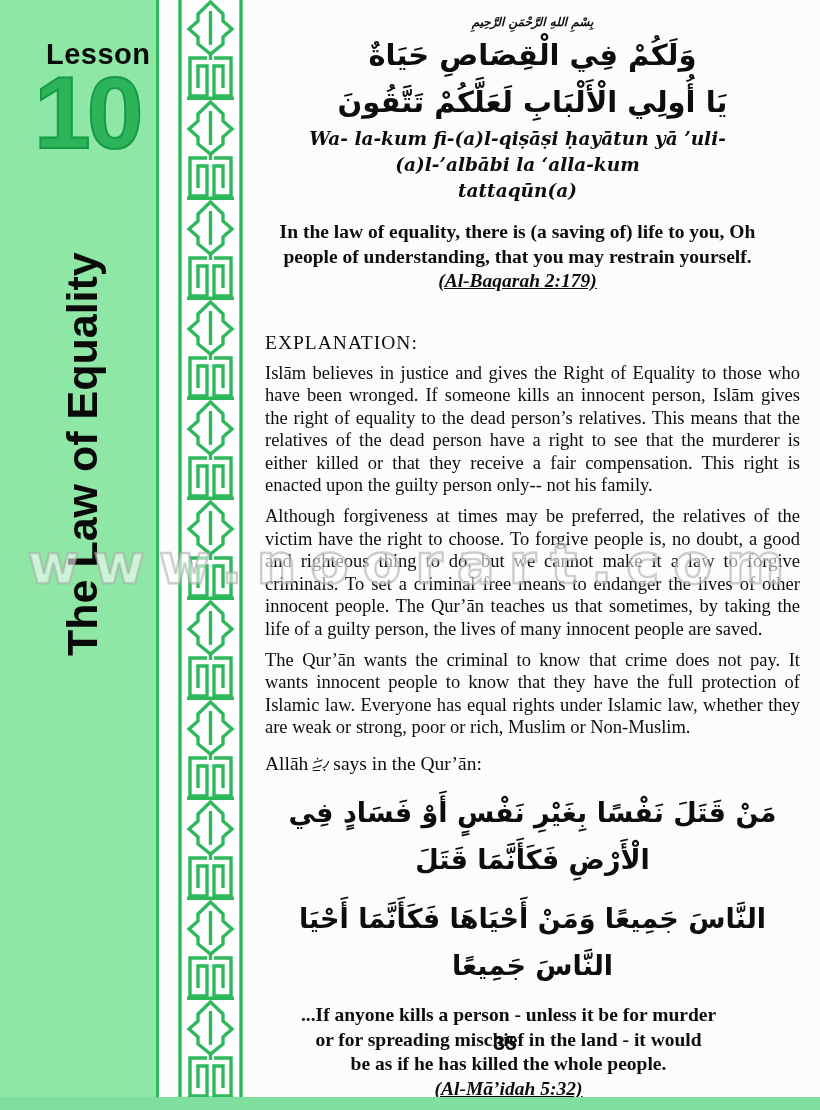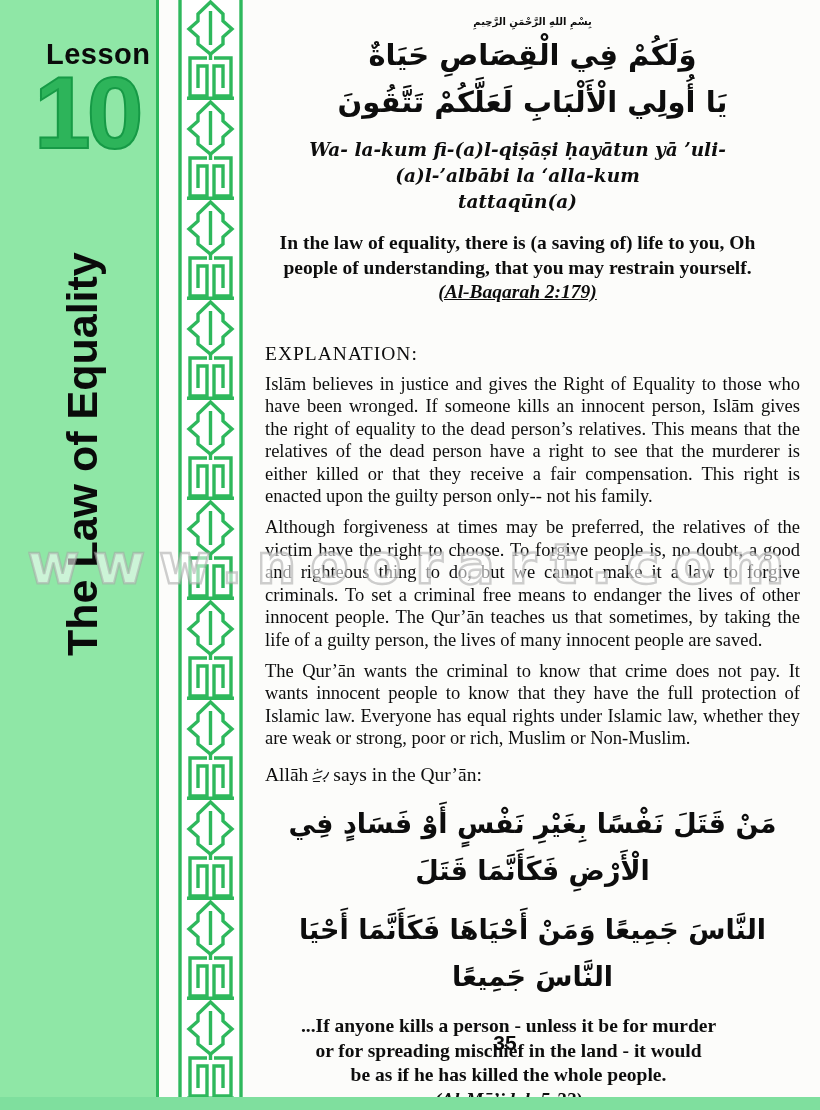--- a/index.html
+++ b/index.html
@@ -20,26 +20,26 @@
   
   .sep-line{position:absolute;left:156px;top:0;width:3px;height:1110px;background:#2eb85c;}
   .pattern-wrap{position:absolute;left:178px;top:0;width:65px;height:1110px;}
 
   
   .bottom-bar{position:absolute;left:0;bottom:0;width:820px;height:13px;background:#7fdf9e;z-index:6;}
 
   
   .content{position:absolute;left:265px;top:0;width:535px;}
   .ar{direction:rtl;font-family:"DejaVu Sans",sans-serif;font-weight:700;text-align:center;}
-  .bismillah{margin-top:12px;font-size:10px;line-height:20px;}
+  .bismillah{margin-top:12px;font-size:12px;line-height:20px;font-style:italic;}
   .verse1{font-size:29px;line-height:47px;}
   .verse2{margin-top:12px;font-size:27px;line-height:47px;}
 
   .centered{text-align:center;margin-right:30px;}
-  .translit{margin-top:11px;font-family:"DejaVu Serif",serif;font-style:italic;font-weight:700;
+  .translit{margin-top:0;font-family:"DejaVu Serif",serif;font-style:italic;font-weight:700;
             font-size:18.5px;line-height:26px;}
   .trans{margin-top:16px;font-weight:700;font-size:19.5px;line-height:24.5px;}
   .trans2{margin-top:14px;margin-right:48px;}
   .ref{font-style:italic;font-weight:700;text-decoration:underline;}
 
   .expl-heading{margin-top:38px;font-size:19.5px;letter-spacing:1px;}
   .para{margin:8px 0 0;font-size:18.5px;line-height:22.6px;text-align:justify;}
   .allah-line{margin-top:14px;font-size:19.5px;}
   .honorific{display:inline-block;vertical-align:-2px;margin:0 3px;}
 

